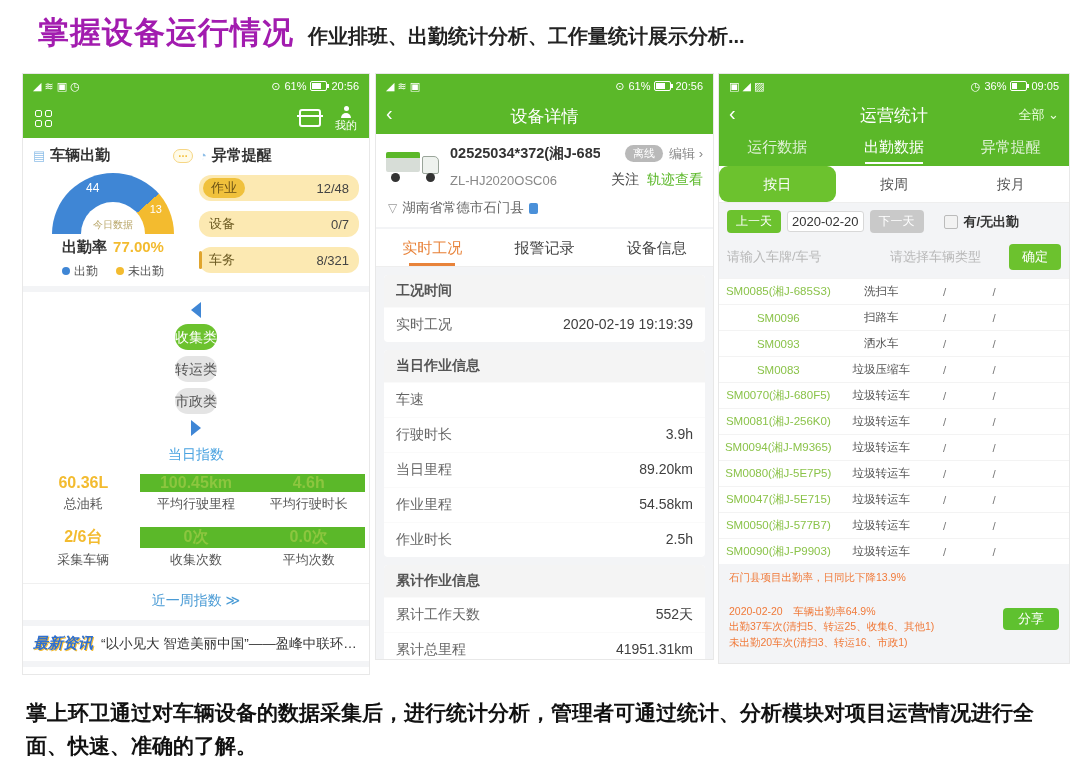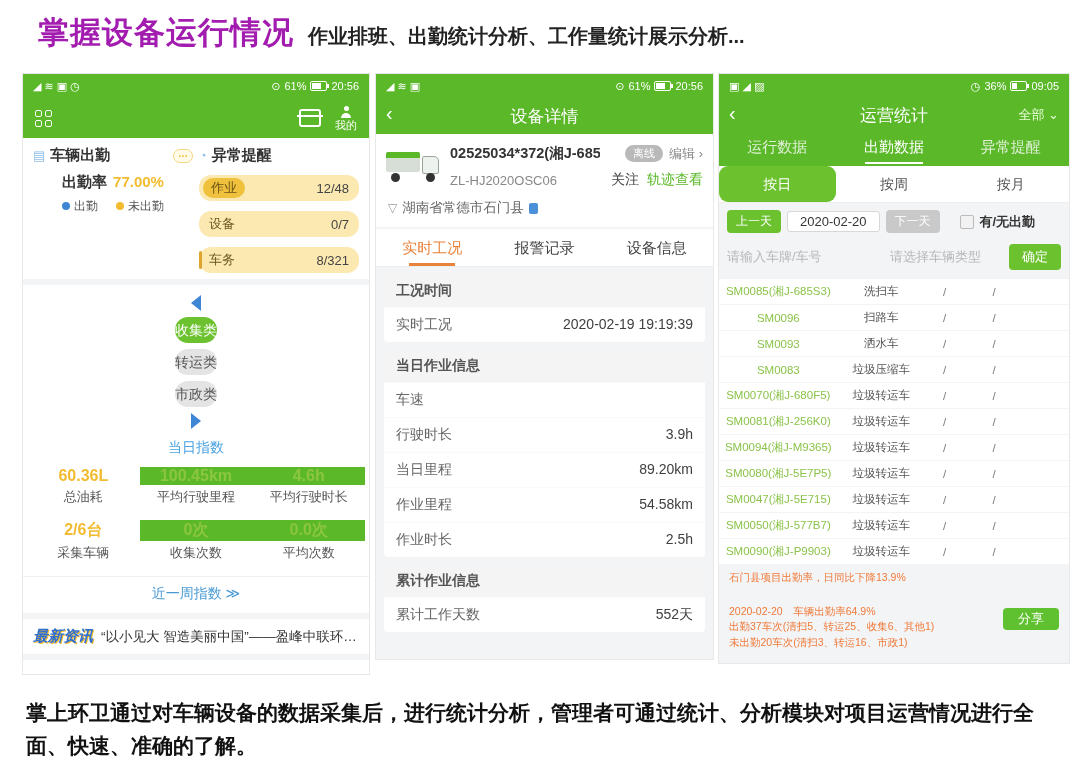--- a/index.html
+++ b/index.html
@@ -120,21 +120,21 @@
   .gtabs{display:flex;height:34px;}
   .gtabs .gt{flex:1;text-align:center;font-size:15px;color:rgba(255,255,255,.8);line-height:30px;position:relative;}
   .gtabs .gt.active{color:#fff;}
   .gtabs .gt.active::after{content:"";position:absolute;left:50%;transform:translateX(-50%);bottom:2px;width:58px;height:2px;background:#fff;}
   .seg{display:flex;background:#fff;height:36px;border-bottom:1px solid #eee;}
   .seg .sg{flex:1;text-align:center;line-height:36px;font-size:14px;color:#555;}
   .seg .sg.active{background:#6cc22e;color:#fff;border-radius:9px;}
   .date-row{display:flex;align-items:center;gap:6px;padding:7px 8px;background:#f3f4f6;}
   .btn-sm{font-size:12px;color:#fff;border-radius:4px;padding:3px 9px;}
   .btn-green{background:#6cc22e;} .btn-gray{background:#c9c9c9;}
-  .date-box{background:#fff;border:1px solid #d8d8d8;border-radius:3px;font-size:13px;color:#333;padding:2px 12px;}
+  .date-box{background:#fff;border:1px solid #d8d8d8;border-radius:3px;font-size:13px;color:#333;padding:2px 4px;}
   .chk{width:12px;height:12px;border:1px solid #bbb;background:#f2f2f2;border-radius:2px;margin-left:14px;}
   .chk-label{font-size:13px;color:#333;font-weight:700;}
   .search-row{display:flex;align-items:center;gap:6px;padding:4px 8px 8px;background:#f3f4f6;}
   .ph-input{flex:1;font-size:13px;color:#b8b8b8;}
   .ph-input.second{text-align:center;}
   .confirm{background:#6cc22e;color:#fff;font-size:13px;border-radius:4px;padding:4px 13px;}
   .vtable{background:#fff;font-size:11.5px;}
   .vt-head,.vt-row{display:flex;align-items:center;height:25px;white-space:nowrap;}
   .vt-head{color:#444;font-weight:700;height:24px;}
   .vt-row{border-top:1px solid #f3f3f3;}
@@ -183,20 +183,25 @@
   </div>
 
   <div class="card top-card">
     <div class="col">
       <div class="sec-title">
         <span class="tiny-icon">▤</span>
         <span>车辆出勤</span>
         <span class="more-dots">…</span>
       </div>
       <div class="gauge-wrap">
+        <div class="gauge">
+          <span class="n-blue">44</span>
+          <span class="n-yellow">13</span>
+          <span class="center-label">今日数据</span>
+        </div>
         <div class="rate-line">
           <span>出勤率</span><em>77.00%</em>
         </div>
         <div class="legend">
           <span><i class="dot blue"></i><span>出勤</span></span>
           <span><i class="dot yellow"></i><span>未出勤</span></span>
         </div>
       </div>
     </div>
     <div class="col">
@@ -375,20 +380,24 @@
         <span class="v">2.5h</span>
       </div>
   </div>
 
   <div class="sect">
     <div class="sect-head">累计作业信息</div>
     <div class="krow">
         <span class="k">累计工作天数</span>
         <span class="v">552天</span>
       </div>
+    <div class="krow">
+        <span class="k">累计总里程</span>
+        <span class="v">41951.31km</span>
+      </div>
 
   </div>
 </section>
 
 <section class="phone" id="phone3">
   <div class="statusbar green">
     <span class="sb-left">▣ ◢ ▨</span>
     <span class="sb-right">
       <span>◷</span>
       <span>36%</span>

